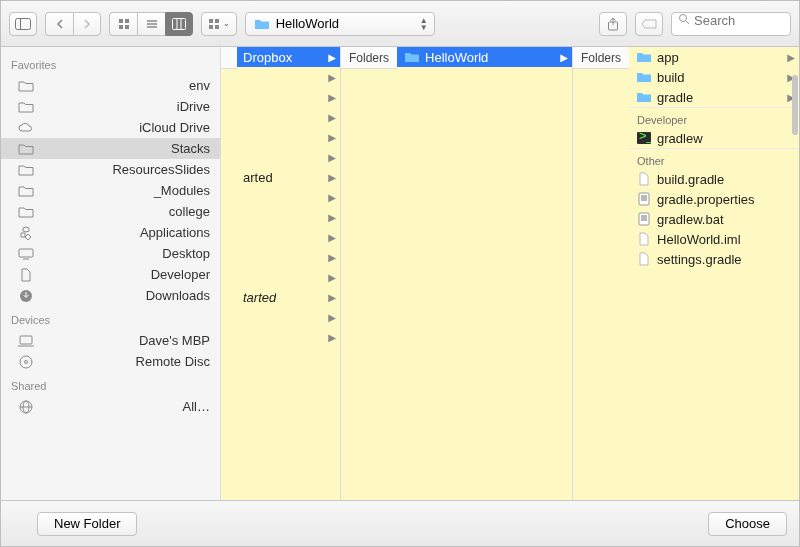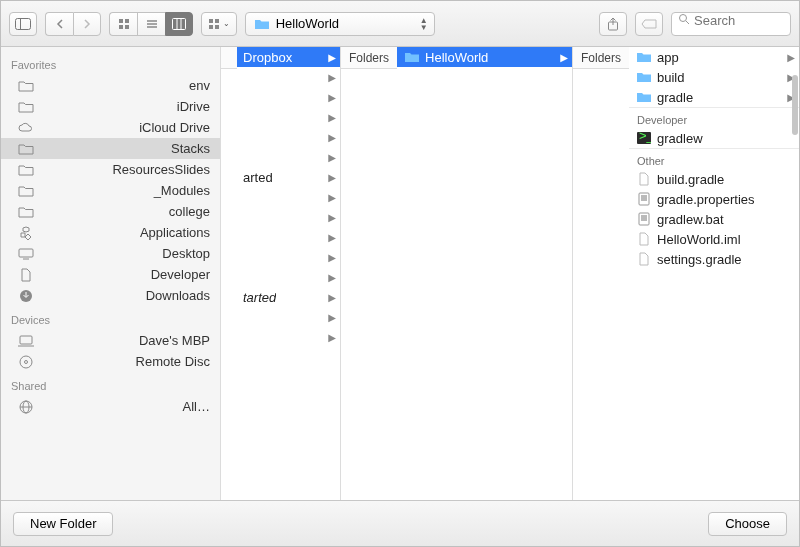--- a/index.html
+++ b/index.html
@@ -9,42 +9,42 @@
 .tb-btn.active { background: #7a7a7a; color: #fff; border-color: #7a7a7a; }
 .tb-seggroup { display: inline-flex; }
 .tb-seggroup .seg { border-radius: 0; border-right-width: 0; }
 .tb-seggroup .seg:first-child { border-top-left-radius: 4px; border-bottom-left-radius: 4px; }
 .tb-seggroup .seg:last-child { border-top-right-radius: 4px; border-bottom-right-radius: 4px; border-right-width: 1px; }
 .path-popup { display: inline-flex; align-items: center; gap: 6px; height: 24px; padding: 0 18px 0 8px; border: 1px solid #c2c2c2; border-radius: 4px; background: linear-gradient(#ffffff,#f2f2f2); position: relative; min-width: 190px; cursor: pointer; }
 .path-popup .updn { position: absolute; right: 6px; font-size: 8px; line-height: 7px; color: #666; }
 .spacer { flex: 1; }
 .search { display: inline-flex; align-items: flex-start; height: 24px; width: 120px; border: 1px solid #c2c2c2; border-radius: 4px; background: #fff; padding: 0 6px; color: #8a8a8a; gap: 4px; }
 .search input { border: none; outline: none; width: 100%; font-size: 13px; background: transparent; }
-.content { flex: 1; display: flex; min-height: 0; background: #ffffff; }
+.content { flex: 1; display: flex; min-height: 0; background: #fef9c3; }
 .sidebar { width: 220px; background: #f5f5f5; border-right: 1px solid #dcdcdc; overflow: auto; padding-top: 4px; }
 .sb-header { color: #8a8a8a; font-size: 11px; padding: 8px 10px 4px; }
 .sb-item { display: flex; align-items: center; gap: 8px; padding: 3px 10px 3px 16px; color: #333; cursor: pointer; justify-content: space-between; }
 .sb-item.selected { background: #d9d9d9; }
 .sb-icon { width: 18px; height: 14px; display: inline-flex; align-items: center; justify-content: center; color: #7b7b7b; }
 .columns { flex: 1; display: flex; min-width: 0; }
 .col { border-right: 1px solid #dcdcdc; display: flex; min-width: 0; }
 .col1 { width: 120px; }
 .col2 { flex: 1; }
 .col3 { width: 226px; border-right: none; position: relative; }
 .col-head { height: 22px; border-bottom: 1px solid #dcdcdc; background: #fbfbfb; display: flex; align-items: center; padding: 0 8px; color: #444; font-size: 12px; }
 .col-body { flex: 1; overflow: auto; }
 .row { height: 20px; display: flex; align-items: center; padding: 0 6px; position: relative; color: #222; cursor: pointer; }
 .row .arrow { position: absolute; right: 4px; color: #888; font-size: 10px; }
 .row.selected { background: #2f7af7; color: #fff; }
 .row.selected .arrow { color: #fff; }
 .row .ficon { width: 18px; display: inline-flex; justify-content: center; margin-right: 4px; }
 .group-head { font-size: 11px; color: #707070; padding: 6px 8px 2px; border-top: 1px solid #eaeaea; }
 .col3 .group-head:first-of-type { border-top: none; }
 .footer { height: 46px; border-top: 1px solid #c7c7c7; background: linear-gradient(#f7f7f7,#e9e9e9); display: flex; align-items: center; padding: 0 12px; gap: 8px; }
-.btn { height: 24px; padding: 0 16px; border: 1px solid #c2c2c2; border-radius: 4px; background: linear-gradient(#ffffff,#f0f0f0); cursor: pointer; }
+.btn { height: 24px; padding: 0 16px; border: 1px solid #c2c2c2; border-radius: 4px; background: linear-gradient(#ffffff,#f0f0f0); cursor: pointer; margin-left: 24px; }
 .folder-blue { color: #5fb6ff; }
 svg { display: block; }
 .vscroll-thumb { position:absolute; right:1px; top:28px; width:6px; height:60px; background:#c6c6c6; border-radius:3px; }
 </style>
 </head>
 <body>
 
 <div class="toolbar">
   <span class="tb-btn">
     <svg width="16" height="12">

